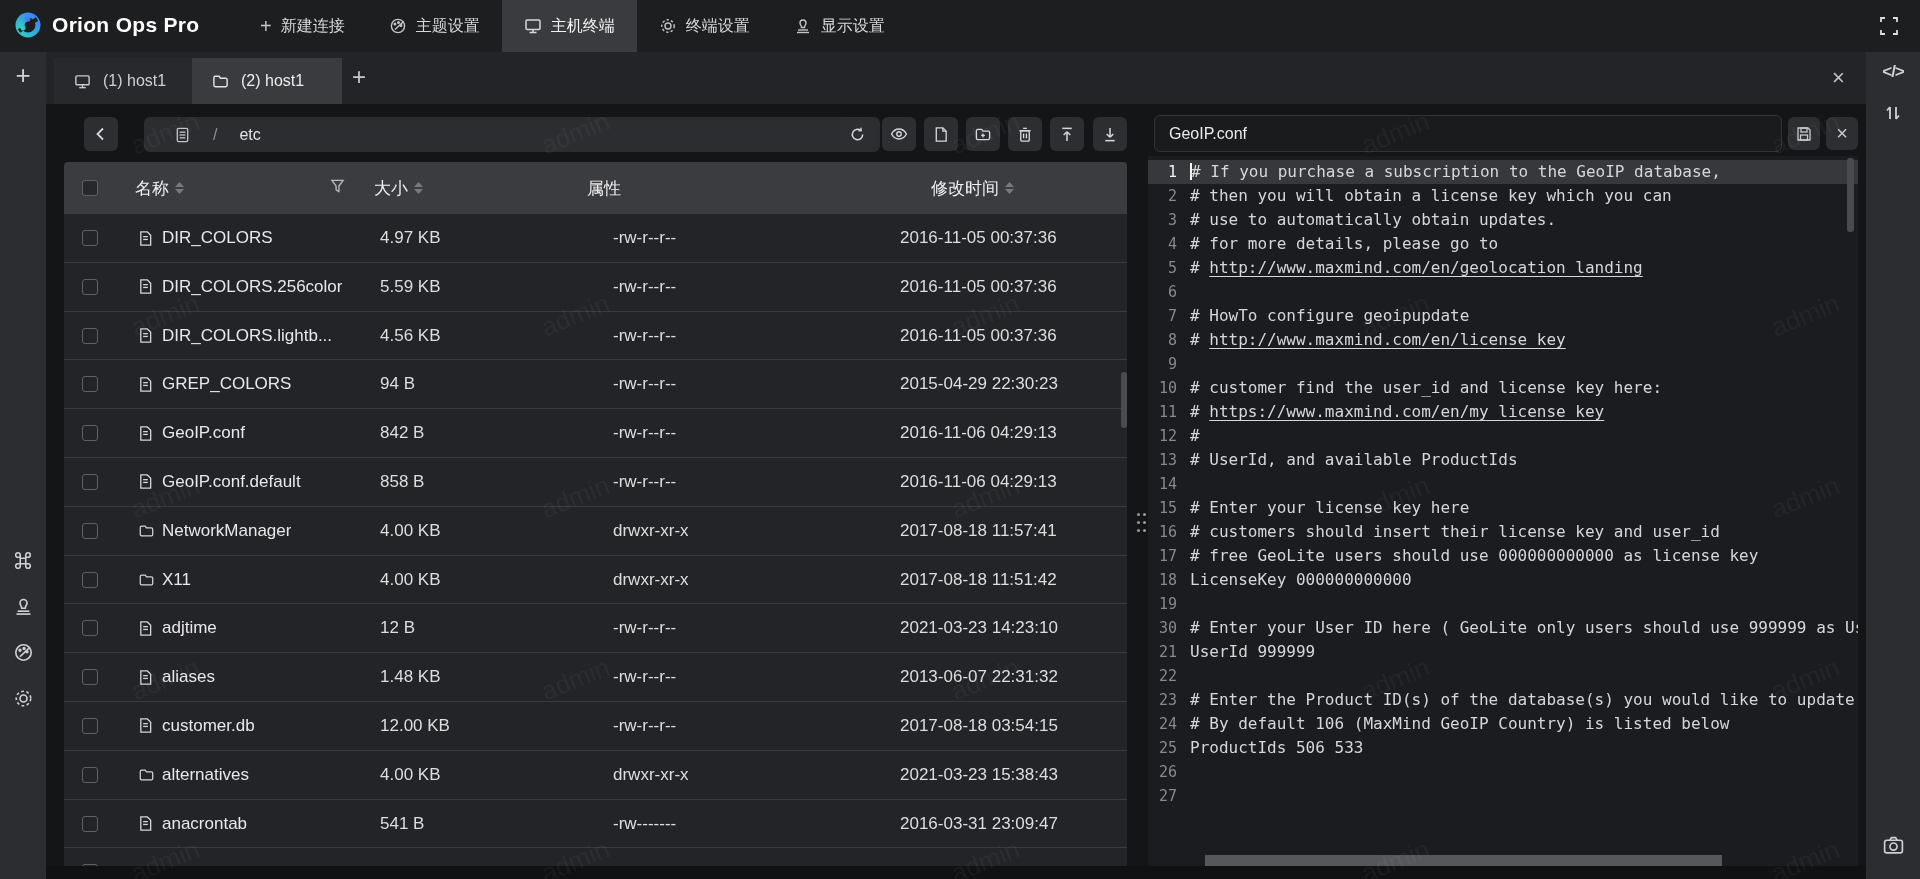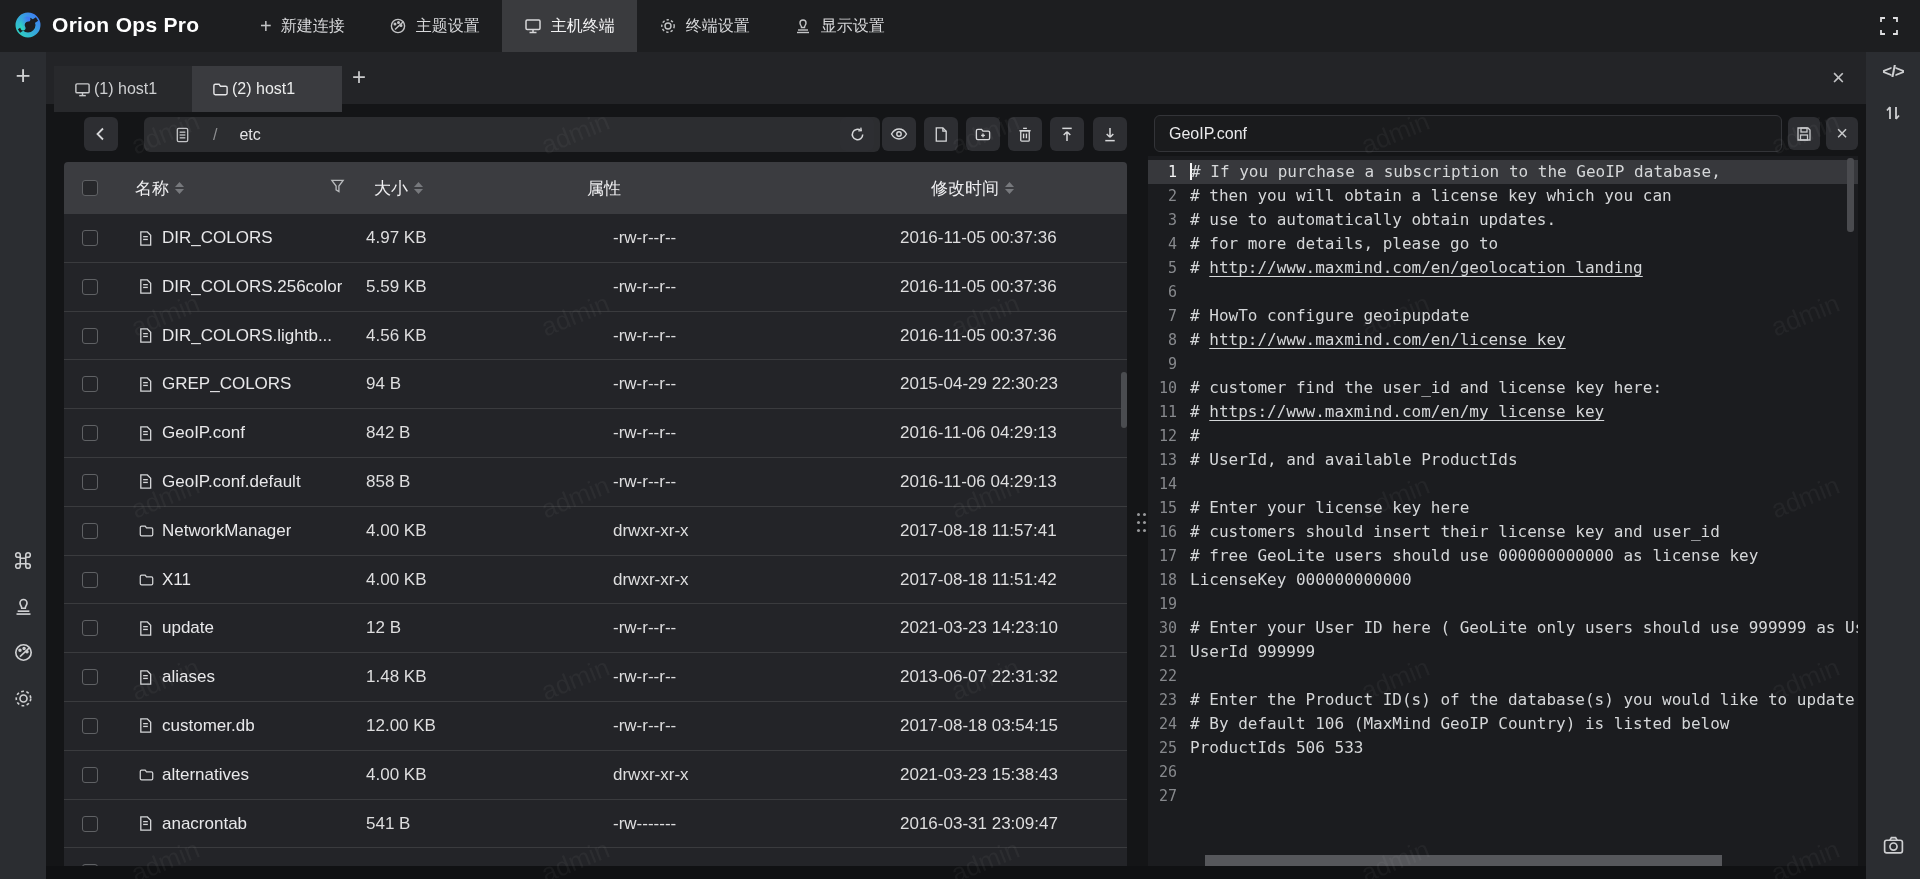--- a/index.html
+++ b/index.html
@@ -12,21 +12,21 @@
   .brand { position:absolute; left:14px; top:11px; display:flex; align-items:center; gap:10px; }
   .brand-title { color:#ffffff; font-size:21px; font-weight:bold; letter-spacing:.3px; }
   .nav-items { position:absolute; left:238px; top:0; height:52px; display:flex; align-items:stretch; }
   .nav-item { display:flex; align-items:center; gap:9px; padding:0 22px; color:#d6d7d9; font-size:16px; cursor:default; }
   .nav-item.active { background:#3a3b3e; color:#f2f2f3; }
   .nav-item svg, .nav-item .txt-ic { opacity:.9; }
   .fullscreen-btn { position:absolute; right:18px; top:13px; width:26px; height:26px; display:flex; align-items:center; justify-content:center; }
 
   
   .tabbar { position:absolute; left:0; top:52px; width:1920px; height:52px; background:#232427; z-index:4; }
-  .tab { position:absolute; top:14px; height:46px; display:flex; align-items:center; gap:3px; padding:0 20px; font-size:16px; color:#cfd0d2; }
+  .tab { position:absolute; top:6px; height:46px; display:flex; align-items:center; gap:12px; padding:0 20px; font-size:16px; color:#cfd0d2; }
   .tab-1 { left:54px; width:138px; background:#28292c; }
   .tab-2 { left:192px; width:150px; background:#3a3b3f; color:#eceded; }
   .tab-add { position:absolute; left:352px; top:12px; font-size:24px; color:#c9cacc; line-height:26px; }
   .tabbar-close { position:absolute; left:1832px; top:14px; font-size:22px; color:#c2c3c5; line-height:24px; }
 
   
   .rail { position:absolute; top:52px; bottom:0; background:#2b2d31; z-index:6; }
   .rail-left { left:0; width:46px; }
   .rail-right { right:0; width:54px; }
   .rail-btn { position:absolute; left:0; width:100%; display:flex; justify-content:center; color:#cfd0d2; }
@@ -50,21 +50,21 @@
   .h-size { left:310px; } .h-attr { left:523px; } .h-mtime { left:867px; }
   .checkbox { width:16px; height:16px; border:1.5px solid #5f6164; border-radius:3px; background:transparent; }
   .ftable-head .checkbox { background:#27282b; }
 
   .frows { position:absolute; left:14px; top:110px; width:1063px; height:792px; overflow:hidden; }
   .frow { position:relative; width:100%; height:48.8px; background:#232428; border-bottom:1px solid #3a3b3e; }
   .frow .cell { position:absolute; top:0; height:48px; display:flex; align-items:center; color:#dededf; font-size:17px; }
   .frow .c-check { left:18px; }
   .frow .c-icon { left:74px; color:#d4d5d7; }
   .frow .c-name { left:98px; color:#e8e8ea; max-width:205px; white-space:nowrap; overflow:hidden; }
-  .frow .c-size { left:302px;text-align:right; }
+  .frow .c-size { left:316px;text-align:right; }
   .frow .c-attr { left:549px; }
   .frow .c-date { left:836px; }
   .fm-vscroll { position:absolute; left:1071px; top:268px; width:6px; height:56px; background:#4a4c50; border-radius:3px; }
 
   .sort-arrows { display:inline-flex; flex-direction:column; gap:2px; }
 
   
   .dots { position:absolute; left:1137px; top:513px; width:3px; height:3px; background:#98999b; border-radius:50%;
           box-shadow:6px 0 0 #98999b, 0 8px 0 #98999b, 6px 8px 0 #98999b, 0 16px 0 #98999b, 6px 16px 0 #98999b; }
 
@@ -474,21 +474,21 @@
             <span class="checkbox"></span>
           </span>
           <span class="cell c-icon">
             <svg class="i-file" width="15" height="17" viewBox="0 0 16 18" fill="none" stroke="#d4d5d7" stroke-width="1.4">
               <path d="M3 2 h7 l3.5 3.5 V16 H3z"></path>
               <line x1="5.5" y1="7" x2="10.5" y2="7"></line>
               <line x1="5.5" y1="10" x2="10.5" y2="10"></line>
             </svg>
 
           </span>
-          <span class="cell c-name">update</span>
+          <span class="cell c-name">adjtime</span>
           <span class="cell c-size">12 B</span>
           <span class="cell c-attr">-rw-r--r--</span>
           <span class="cell c-date">2021-03-23 14:23:10</span>
         </div>
         <div class="frow file">
           <span class="cell c-check">
             <span class="checkbox"></span>
           </span>
           <span class="cell c-icon">
             <svg class="i-file" width="15" height="17" viewBox="0 0 16 18" fill="none" stroke="#d4d5d7" stroke-width="1.4">

